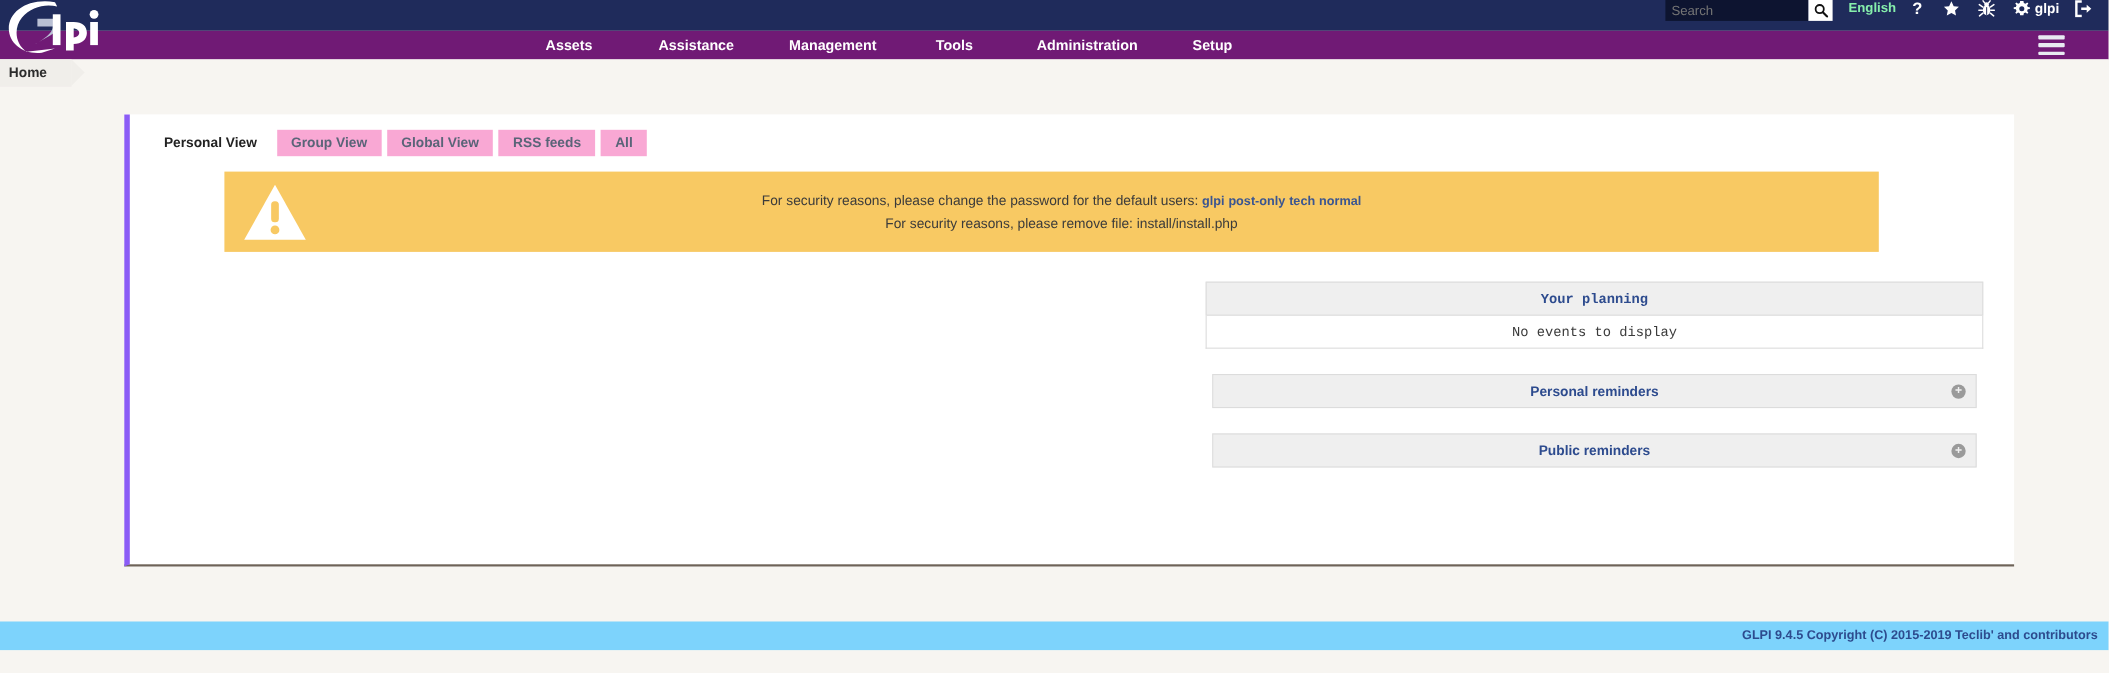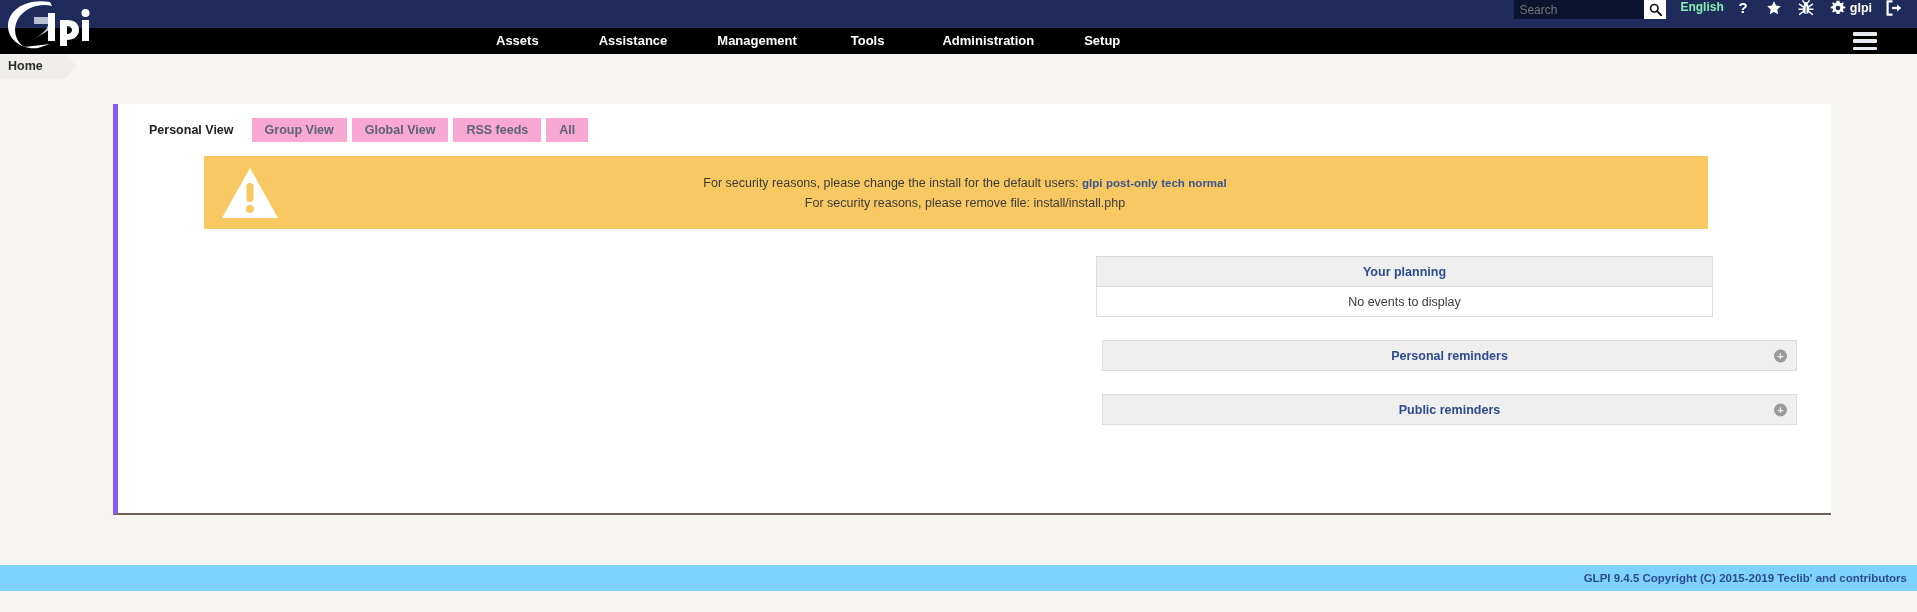--- a/index.html
+++ b/index.html
@@ -88,21 +88,21 @@
     color: #ffffff;
     font-size: 12.5px;
     font-weight: bold;
     margin-left: 4px;
   }
 
   
   .nav-bar {
     position: relative;
     height: 26px;
-    background: #000000;
+    background: #701a75;
     display: flex;
     align-items: center;
   }
   .nav-items {
     display: flex;
     align-items: center;
     margin-left: 496px;
     height: 26px;
   }
   .nav-item {
@@ -287,21 +287,21 @@
     color: #efefef;
     font-size: 11px;
     line-height: 12px;
     text-align: center;
     font-weight: bold;
     cursor: pointer;
     font-family: "Liberation Sans", sans-serif;
   }
 
   
-  .widget.planning { width: 617px; margin-left: 0; }
+  .widget.planning { width: 707px; margin-left: 0; font-family: Liberation Mono, monospace; }
   .widget.reminder .widget-head { margin: 0 6px; }
 
   
   .footer {
     position: absolute;
     left: 0;
     bottom: 21px;
     width: 100%;
     height: 26px;
     background: #7dd3fc;
@@ -422,21 +422,21 @@
     <div class="warning">
       <div class="warning-icon">
         <svg width="58" height="54" viewBox="0 0 58 54">
           <path d="M29 2 L57 52 L1 52 Z" fill="#ffffff"></path>
           <rect x="25.5" y="17" width="7" height="19" rx="3.2" fill="#f8c963"></rect>
           <circle cx="29" cy="43" r="4" fill="#f8c963"></circle>
         </svg>
       </div>
       <div class="warning-text">
         <div>
-          <span>For security reasons, please change the install for the default users: </span><a href="#">glpi</a>&nbsp;<a href="#">post-only</a>&nbsp;<a href="#">tech</a>&nbsp;<a href="#">normal</a>
+          <span>For security reasons, please change the password for the default users: </span><a href="#">glpi</a>&nbsp;<a href="#">post-only</a>&nbsp;<a href="#">tech</a>&nbsp;<a href="#">normal</a>
         </div>
         <div>For security reasons, please remove file: install/install.php</div>
       </div>
     </div>
 
     <div class="widgets">
 
       <div class="widget planning">
         <div class="widget-head">
           <span>Your planning</span>

